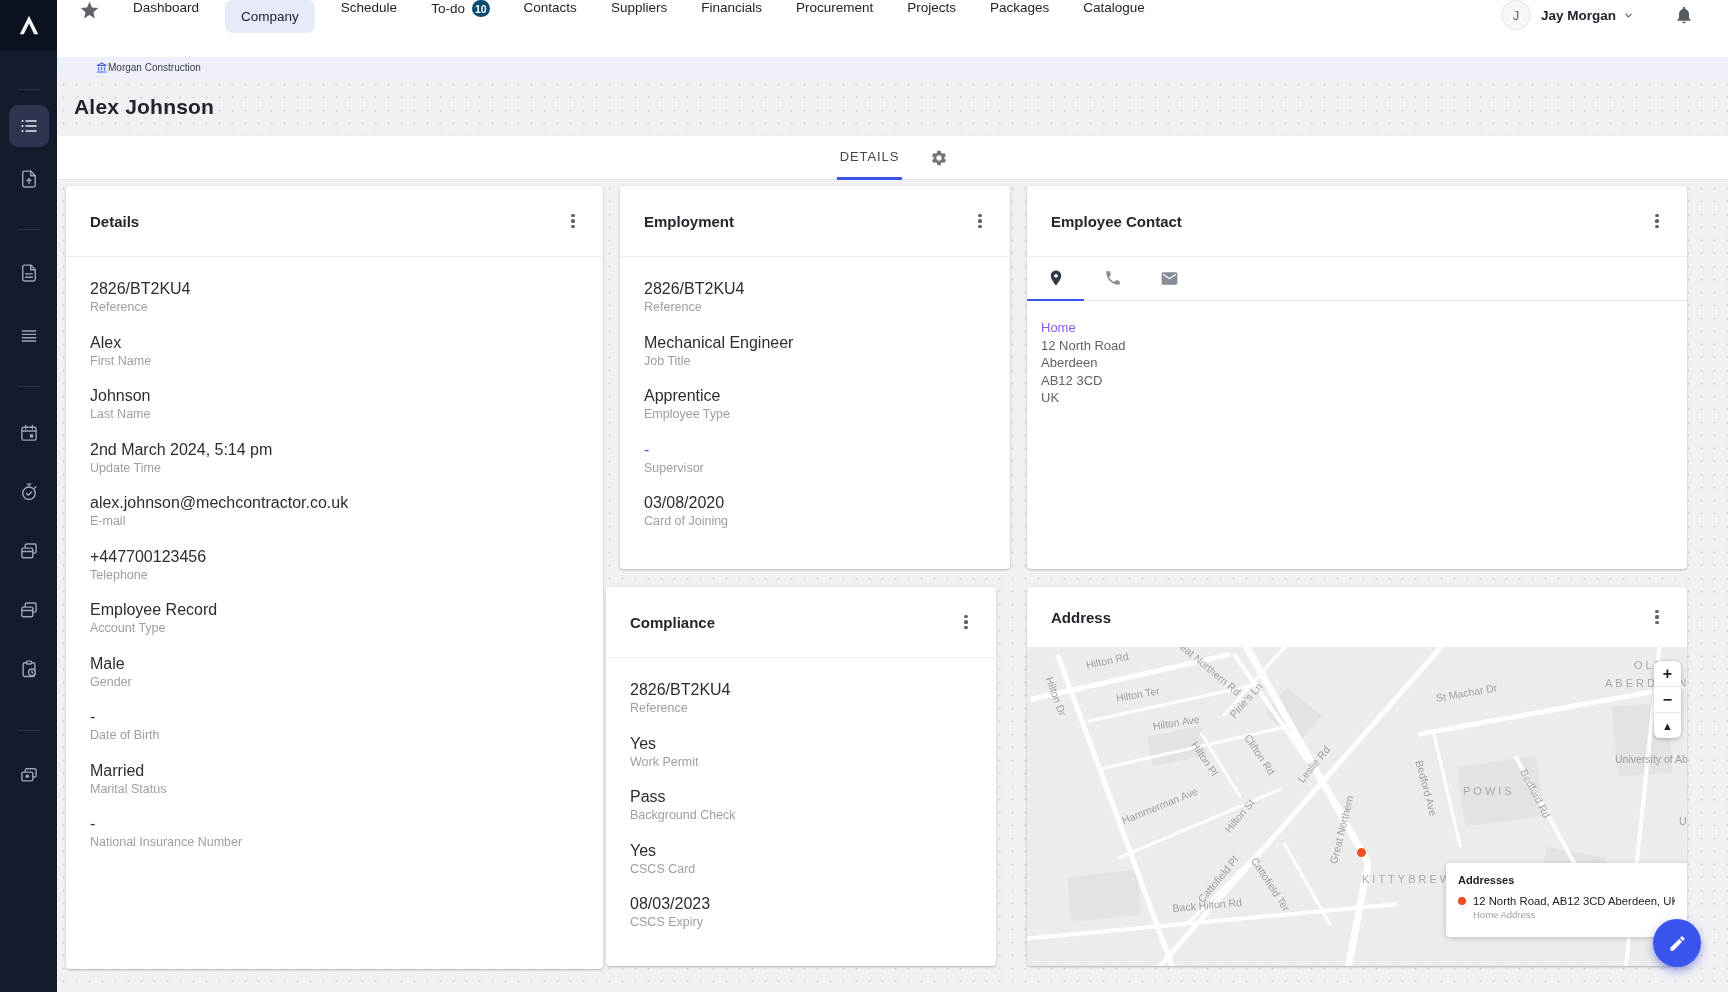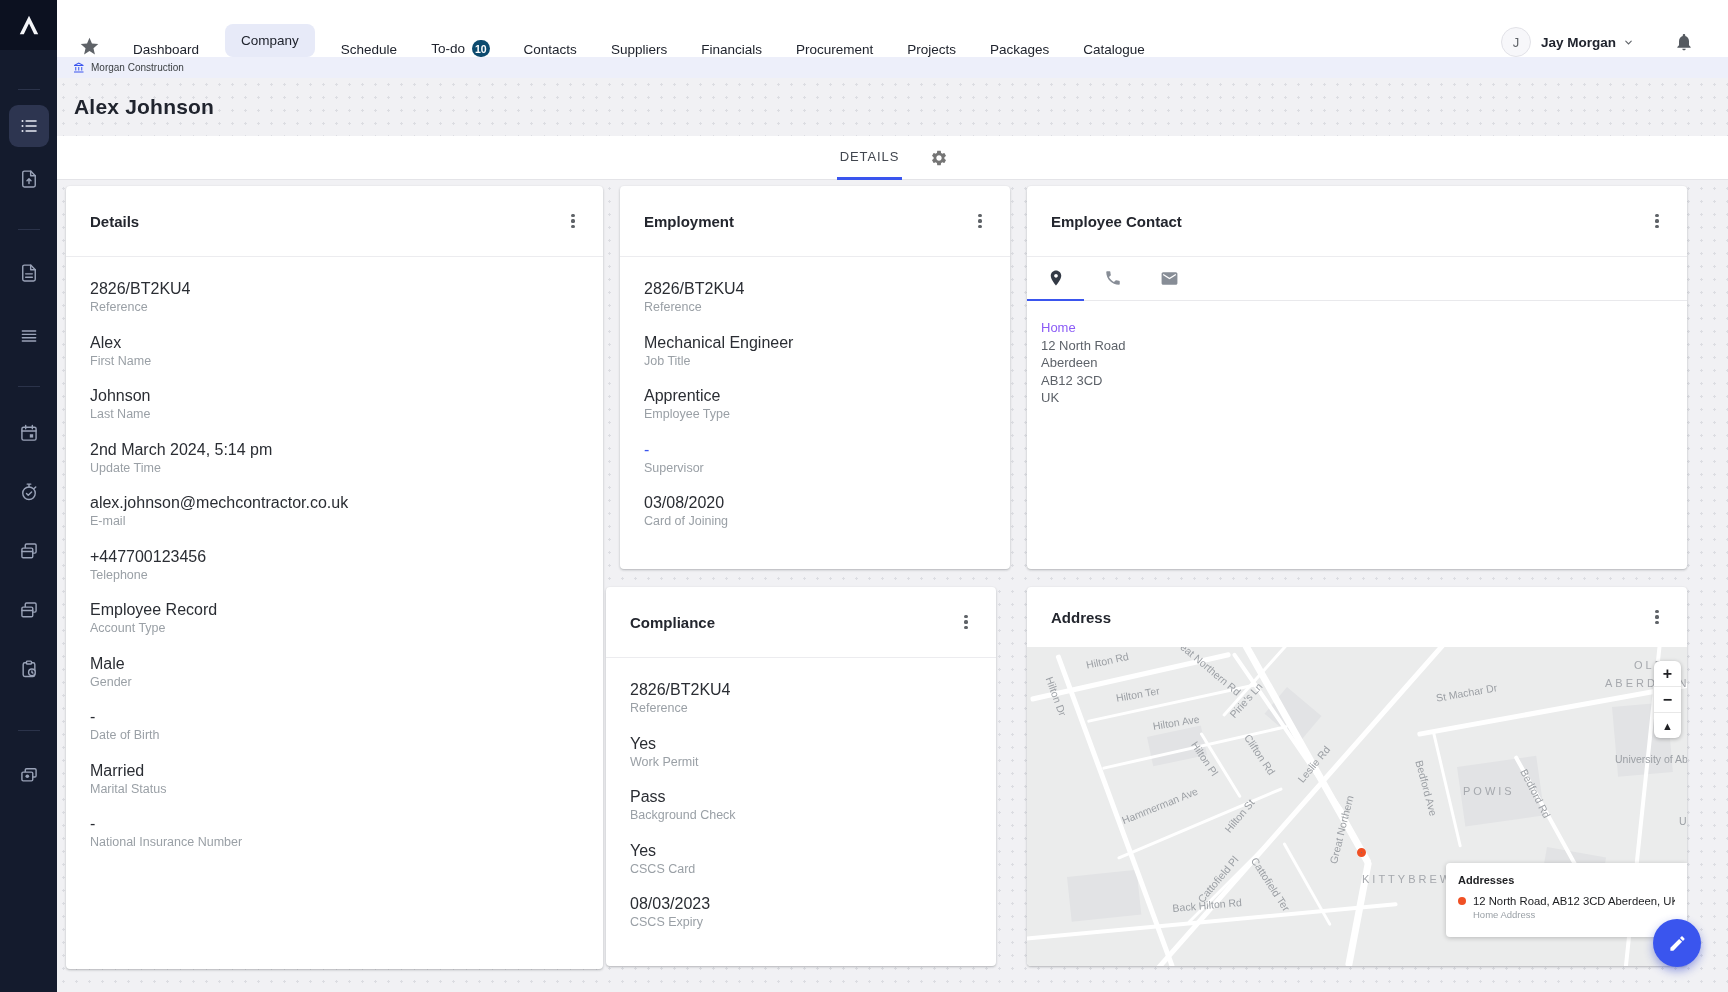--- a/index.html
+++ b/index.html
@@ -15,32 +15,32 @@
   .side-ic.active { background:#2d3550; border-radius:9px; height:42px; }
   .side-ic svg { stroke:#9aa3b8; fill:none; stroke-width:1.7; stroke-linecap:round; stroke-linejoin:round; }
   .side-ic.active svg { stroke:#e7eaf3; }
 
   
   .main { flex:1; display:flex; flex-direction:column;
           background-color:#f1f1f4;
           background-image:radial-gradient(circle,#dcdde2 1px, transparent 1.3px);
           background-size:13px 13px; }
 
-  .topnav { height:57px; background:#fff; display:flex; align-items:flex-end; padding:0 34px 0 12px; flex:0 0 57px; }
+  .topnav { height:57px; background:#fff; display:flex; align-items:flex-start; padding:0 34px 0 12px; flex:0 0 57px; }
   .star-btn { margin:0 16px 0 10px; display:grid; place-items:center; cursor:pointer; }
   .nav-item { margin:0 17px; font-size:13.5px; font-weight:500; color:#20242e; white-space:nowrap; cursor:pointer; }
   .nav-item.pill { background:#e7eaf8; padding:9px 16px; border-radius:8px; margin:0 9px; }
   .nav-item.with-badge { display:flex; align-items:center; gap:7px; }
   .badge { min-width:17px; height:17px; border-radius:9px; background:#0c4a6e; color:#fff; font-size:10.5px; font-weight:700; display:grid; place-items:center; padding:0 3px; }
   .nav-right { margin-left:auto; display:flex; align-items:center; }
   .avatar { width:30px; height:30px; border-radius:50%; background:#f7f7fa; border:1px solid #e2e2e8; color:#5f6368; font-size:13px; display:grid; place-items:center; cursor:pointer; }
   .user-name { margin:0 7px 0 10px; font-size:13.5px; font-weight:700; color:#20242e; cursor:pointer; }
   .bell-btn { margin-left:40px; cursor:pointer; display:grid; place-items:center; }
 
-  .breadcrumb { height:21px; background:#edeffa; display:flex; align-items:center; padding-left:16px; gap:6px; flex:0 0 21px; cursor:pointer; }
+  .breadcrumb { height:21px; background:#edeffa; display:flex; align-items:center; padding-left:39px; flex:0 0 21px; cursor:pointer; }
   .breadcrumb-label { font-size:10px; color:#3c4043; }
 
   .titlebar { height:58px; flex:0 0 58px; display:flex; align-items:center; padding-left:17px; }
   .page-title { font-size:21px; font-weight:600; color:#20242e; letter-spacing:.2px; }
 
   .tabbar { height:44px; flex:0 0 44px; background:#fff; border-bottom:1px solid #e4e4e8; display:flex; justify-content:center; gap:28px; }
   .tab { display:flex; align-items:center; height:44px; padding:0 3px; font-size:13px; font-weight:500; letter-spacing:.9px; color:#41464f; border-bottom:3px solid #3a55ee; cursor:pointer; }
   .tab-gear { align-self:center; display:grid; place-items:center; cursor:pointer; }
 
   .content { position:relative; flex:1; }

